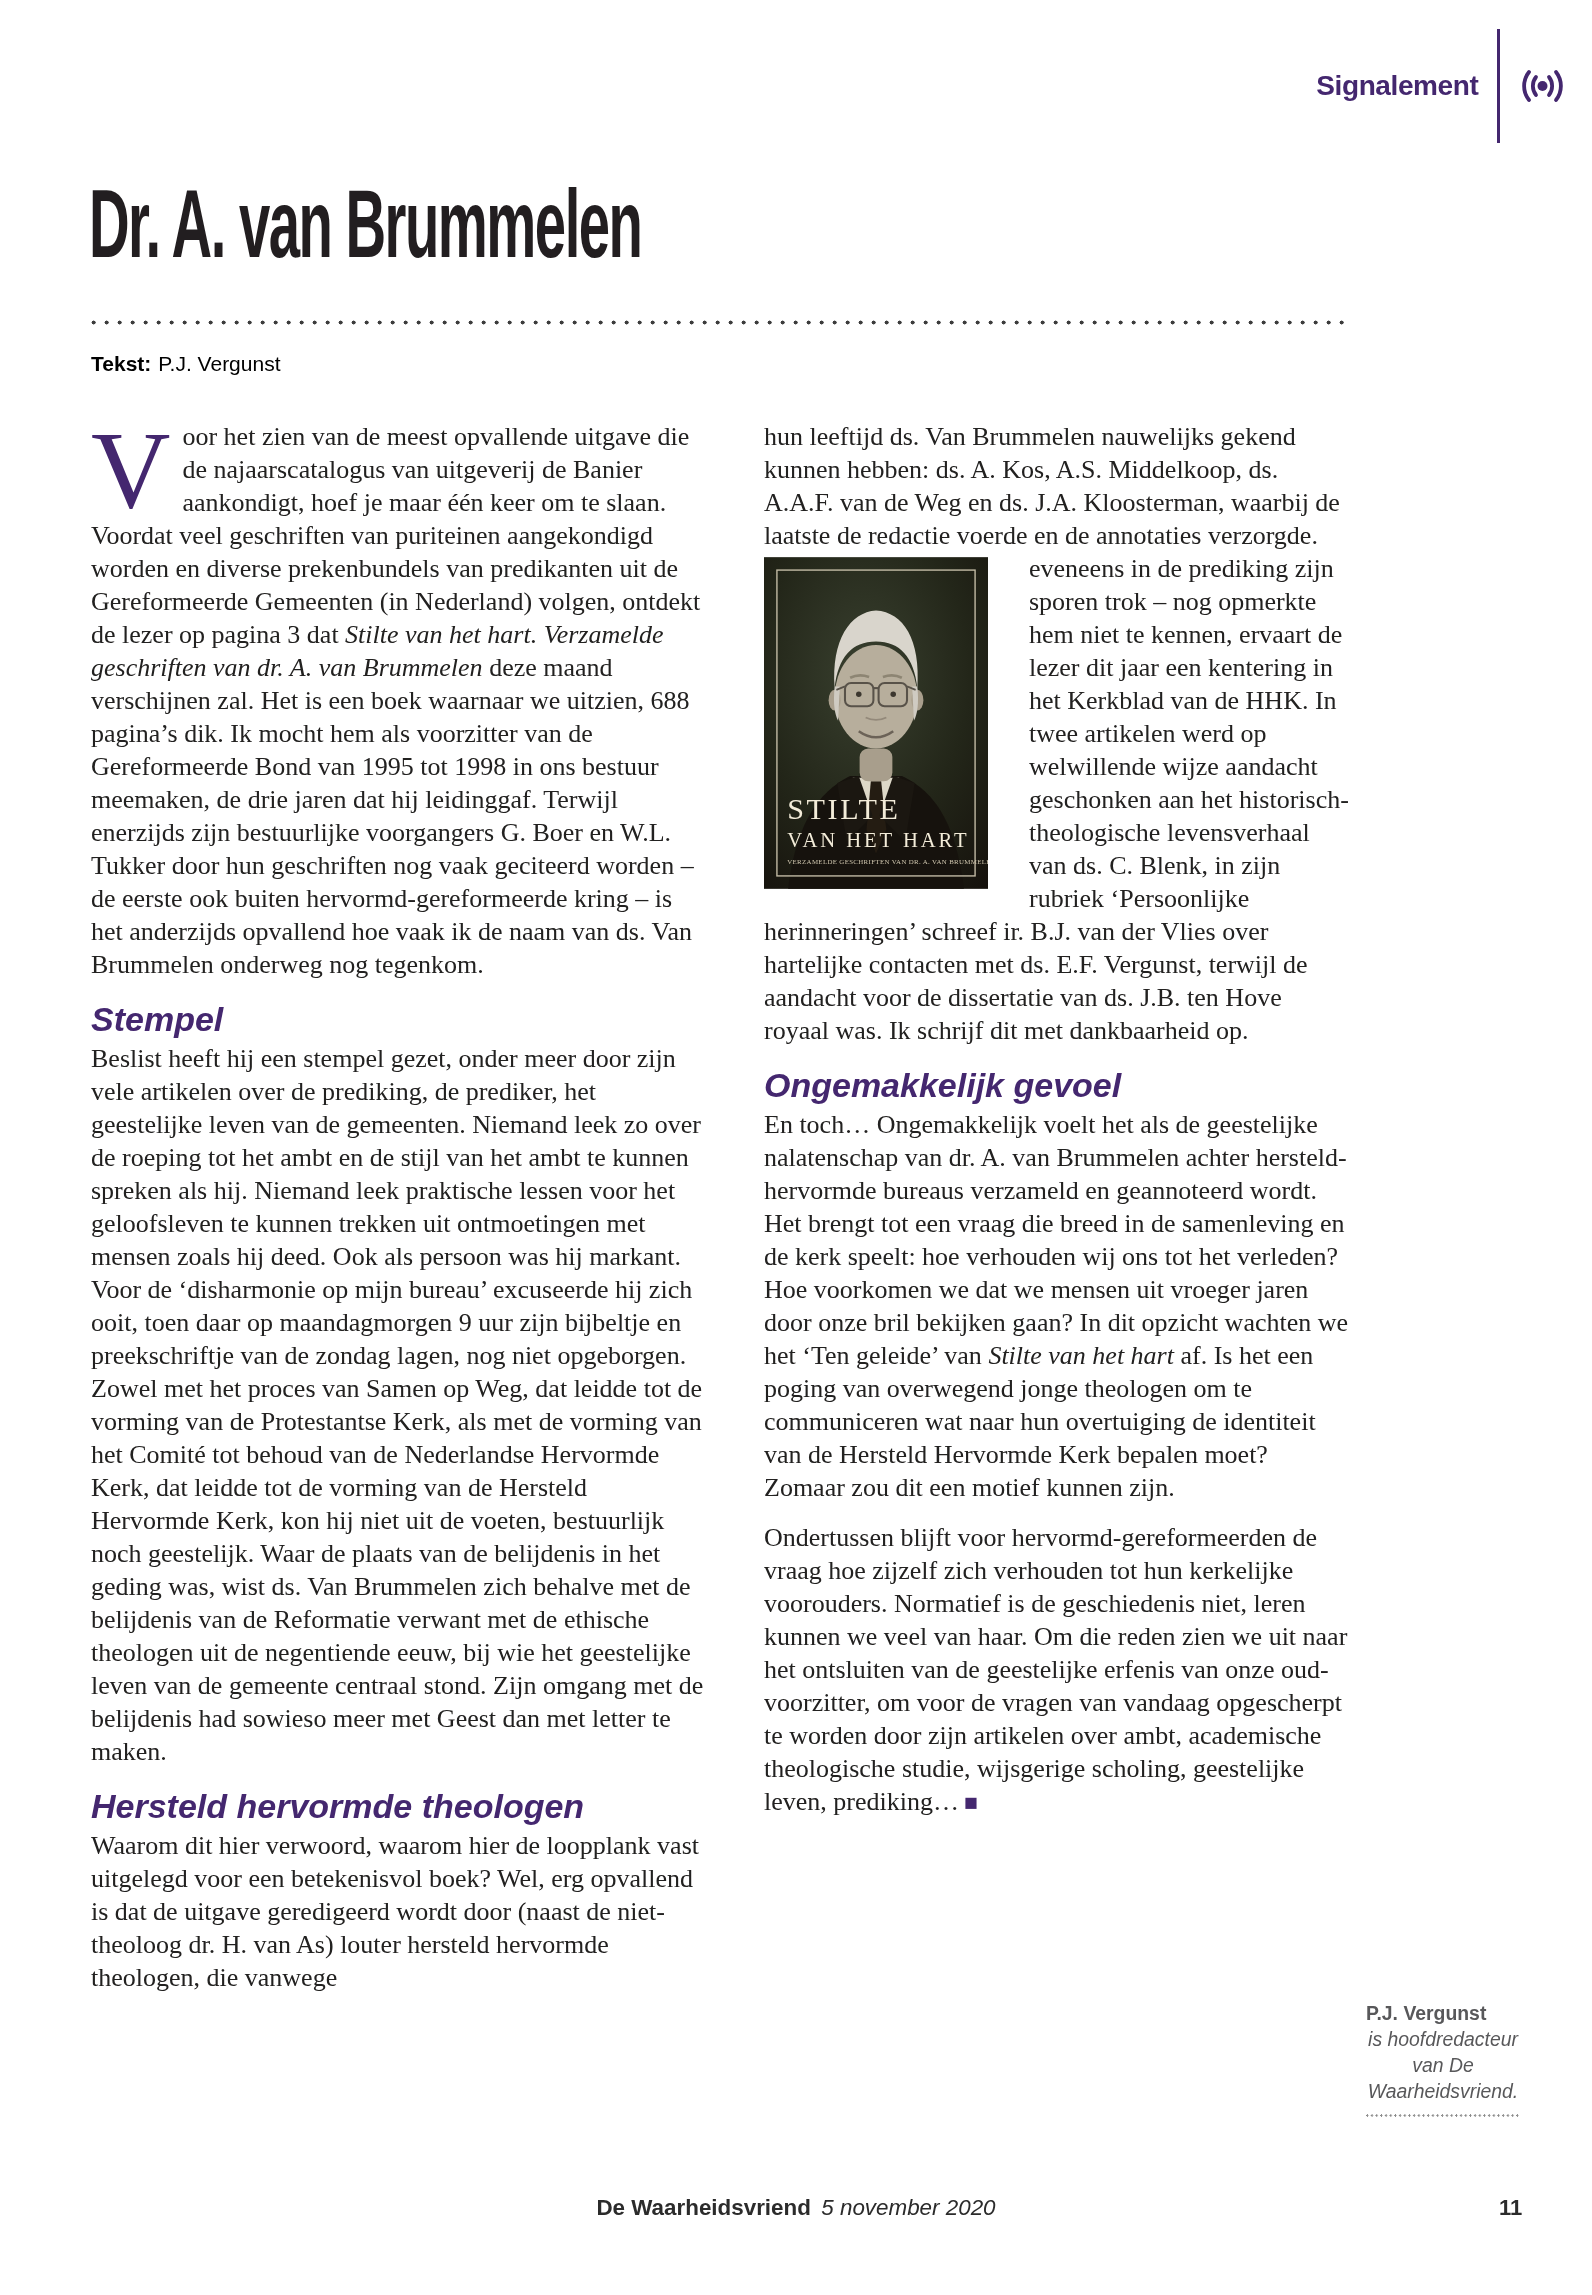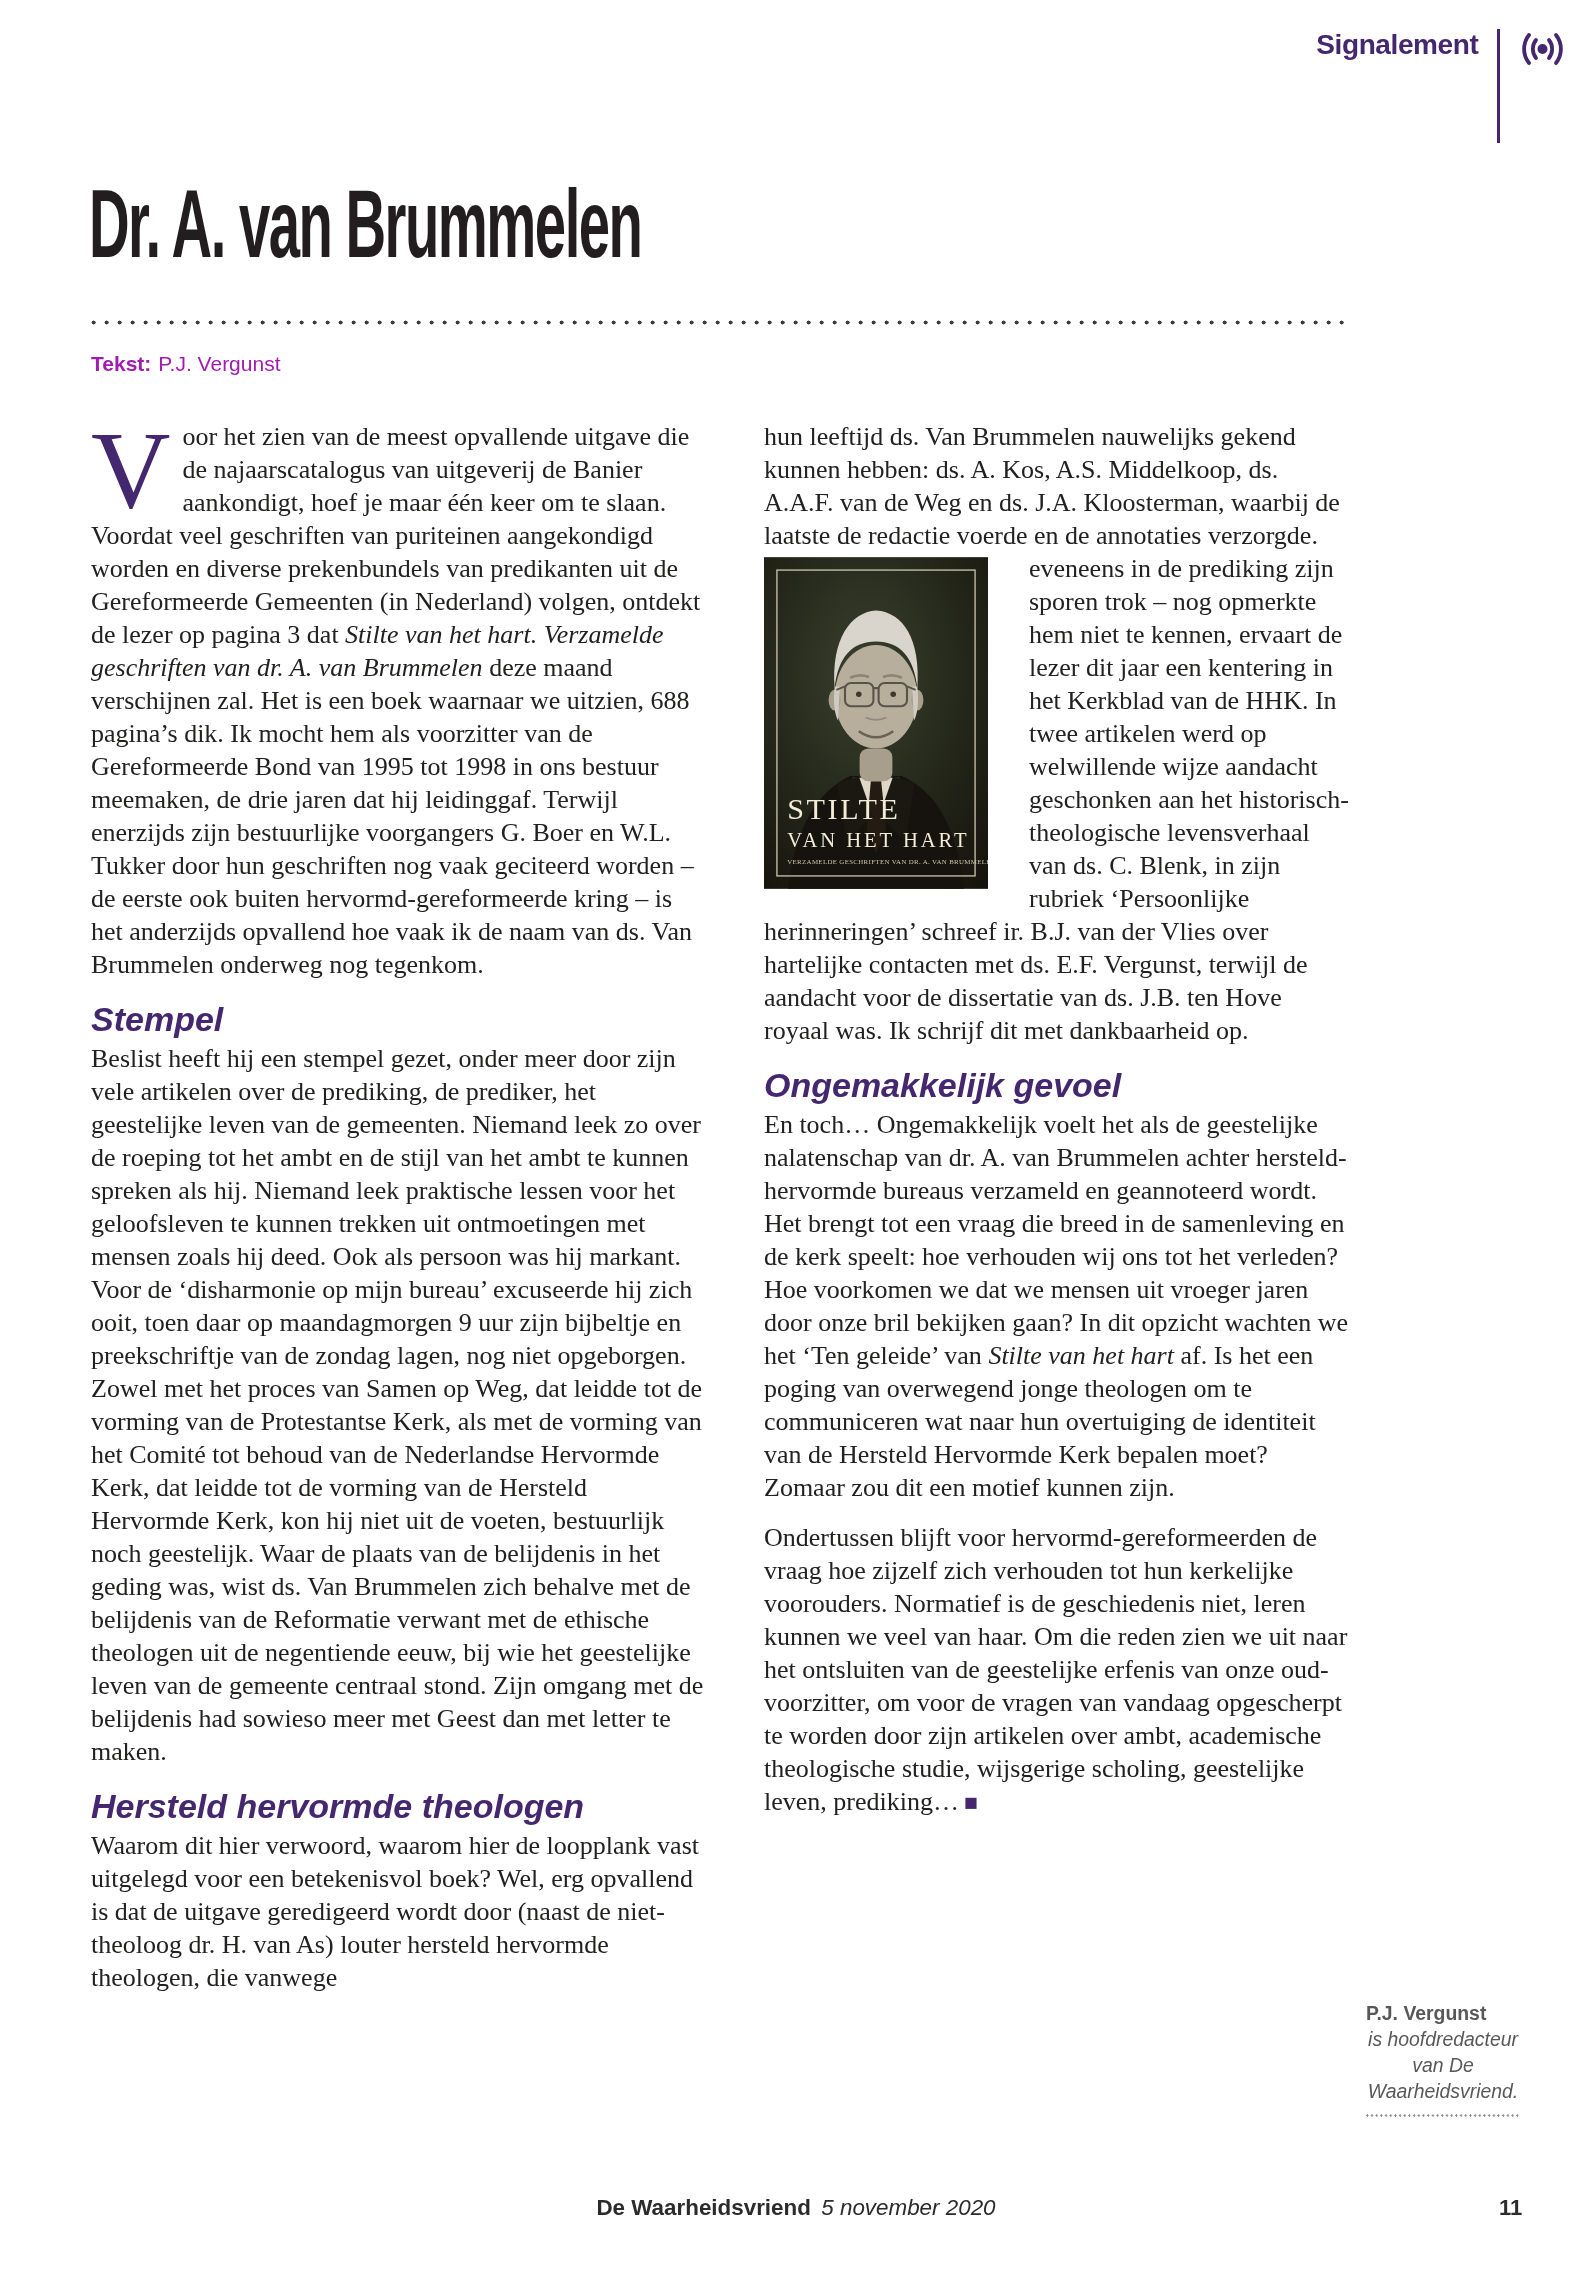--- a/index.html
+++ b/index.html
@@ -2,39 +2,39 @@
 <html lang="nl" style="font-size:14px"><head>
 <meta charset="utf-8">
 <style>
   html,body { margin:0; padding:0; background:#e8e8e8; }
   .page {
     position:relative; width:1592px; height:2295px; background:#ffffff;
     font-family:"Liberation Sans", sans-serif; overflow:hidden; margin:0 auto;
   }
   
   .masthead { position:absolute; top:29px; right:26px; height:114px;
-    display:flex; gap:19px; }
+    display:flex; align-items:center; gap:19px; }
   .masthead .section-label { color:#44276f; font-weight:bold; font-size:28px;
     letter-spacing:-0.4px; }
   .masthead .divider { width:2.6px; height:100%; background:#44276f; }
   .signal-icon { width:47px; height:40px; display:block; }
 
   
   .headline-wrap { position:absolute; left:89px; top:173px; }
   .headline { font-size:97px; font-weight:bold; color:#221e20;
     letter-spacing:-2.6px; white-space:nowrap; transform:scaleX(0.58);
     transform-origin:left top; line-height:1.05; }
 
   
   .rule-dotted { position:absolute; left:91px; top:320px; width:1258px; height:5.2px;
     background-image:radial-gradient(circle at 2.6px 2.6px, #3c3c3c 1.8px, transparent 2.3px);
     background-size:13px 5.2px; background-repeat:repeat-x; }
 
   
-  .byline { position:absolute; left:91px; top:352px; font-size:21px; color:#a21caf; }
+  .byline { position:absolute; left:91px; top:352px; font-size:21px; color:#000000; }
   .byline .lbl { font-weight:bold; margin-right:7px; }
 
   
   .columns { position:absolute; left:91px; top:420px; width:1258px;
     display:flex; gap:59px; }
   .col { font-family:"Liberation Serif", serif; font-size:26px; line-height:33px;
     color:#222120; }
   .col-1 { width:614px; }
   .col-2 { width:585px; }
   .col p { margin:0; }

